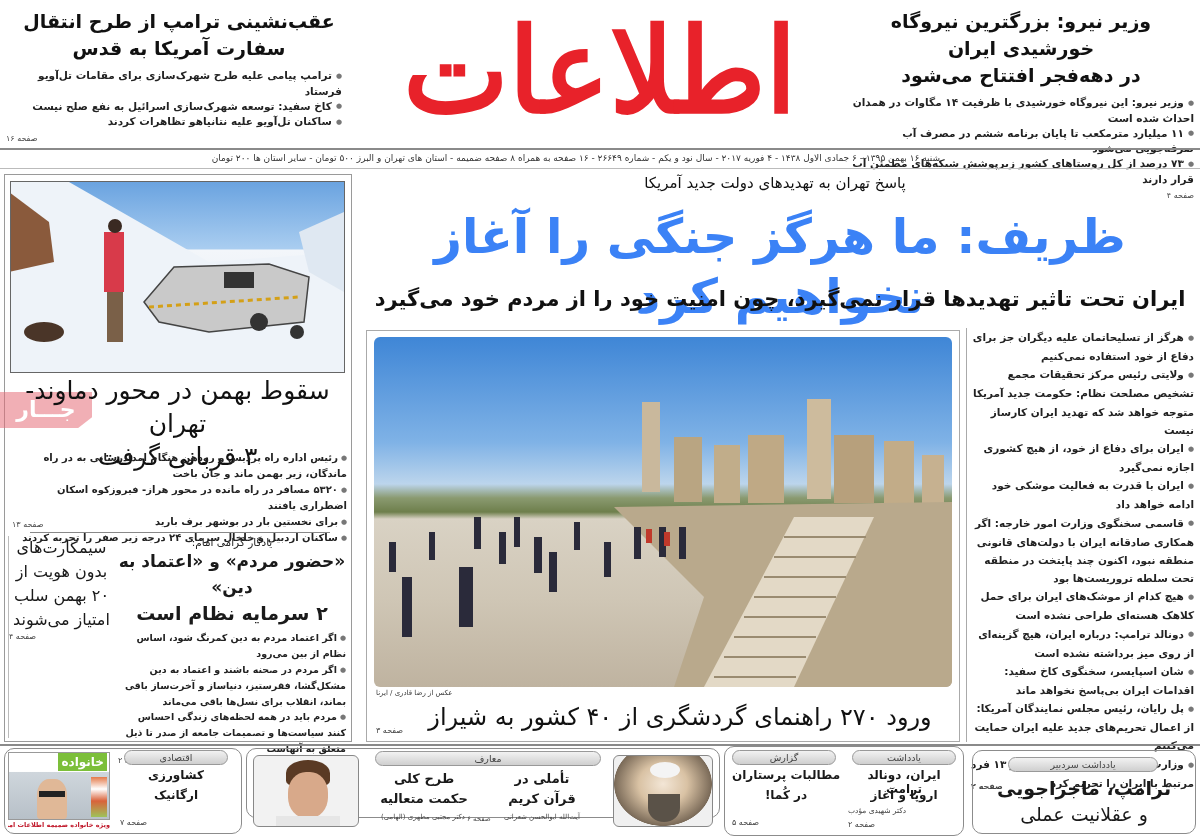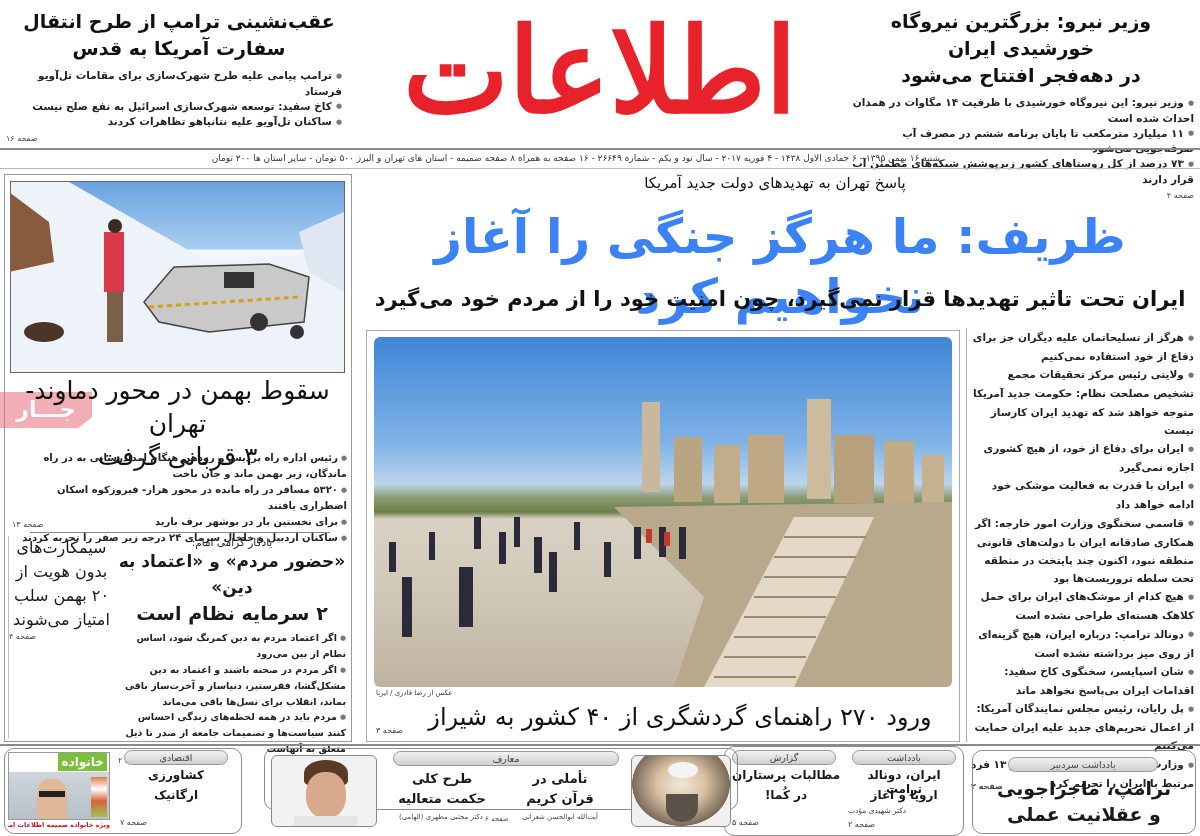--- a/index.html
+++ b/index.html
@@ -203,39 +203,39 @@
   <div style="font-size:16px; line-height:24px; text-align:center;">۲۰ بهمن سلب</div>
   <div style="font-size:16px; line-height:24px; text-align:center;">امتیاز می‌شوند</div>
   <div class="pageref" style="text-align:left;">صفحه ۴</div>
 </div>
 
 <div class="rule" style="left:0; top:744px; width:1200px; height:2px;"></div>
 
 <div class="rbox" style="left:972px; top:750px; width:224px; height:84px;">
   <div class="tag-label" style="left:35px; top:6px; width:150px;">یادداشت سردبیر</div>
   <div style="position:absolute; top:24px; width:100%; text-align:center; font-weight:bold; font-size:19px; line-height:26px;">ترامپ، ماجراجویی</div>
-  <div style="position:absolute; top:50px; width:100%; text-align:center; font-weight:bold; font-size:19px; line-height:26px;">و عقلانیت عملی</div>
+  <div style="position:absolute; top:50px; width:100%; text-align:center; font-weight:normal; font-size:19px; line-height:26px;">و عقلانیت عملی</div>
 </div>
 
 <div class="rbox" style="left:724px; top:746px; width:240px; height:90px;"></div>
 <div class="abs" style="left:848px; top:750px; width:112px; height:84px;">
   <div class="tag-label" style="left:4px; top:0; width:104px;">یادداشت</div>
   <div style="position:absolute; top:18px; width:100%; text-align:center; font-weight:bold; font-size:12px;">ایران، دونالد ترامپ</div>
   <div style="position:absolute; top:38px; width:100%; text-align:center; font-weight:bold; font-size:12px;">اروپا و آغاز</div>
   <div style="position:absolute; top:56px; left:0; font-size:7.5px; color:#444;">دکتر شهیدی مؤدب</div>
   <div class="pageref" style="position:absolute; top:70px; left:0;">صفحه ۲</div>
 </div>
 <div class="abs" style="left:728px; top:750px; width:116px; height:84px;">
   <div class="tag-label" style="left:4px; top:0; width:104px;">گزارش</div>
   <div style="position:absolute; top:18px; width:100%; text-align:center; font-weight:bold; font-size:12px;">مطالبات پرستاران</div>
   <div style="position:absolute; top:38px; width:100%; text-align:center; font-weight:bold; font-size:12px;">در کُما!</div>
   <div class="pageref" style="position:absolute; top:68px; left:4px;">صفحه ۵</div>
 </div>
 
-<div class="rbox" style="left:264px; top:748px; width:474px; height:62px;">
+<div class="rbox" style="left:246px; top:748px; width:474px; height:70px;">
   <div style="position:absolute; right:6px; top:6px; width:100px; height:72px; border:1px solid #888; border-radius:6px; background:radial-gradient(ellipse at 50% 40%, #f3e6d6 0%, #d9c2a4 35%, #7a6a58 70%, #f0f0f0 71%); overflow:hidden;">
     <div style="position:absolute; left:36px; top:6px; width:30px; height:16px; background:#f4f4f4; border-radius:50%;"></div>
     <div style="position:absolute; left:34px; top:38px; width:32px; height:28px; background:#5a5248; border-radius:0 0 50% 50%;"></div>
   </div>
   <div style="position:absolute; left:6px; top:6px; width:106px; height:72px; border:1px solid #888; border-radius:6px; background:#f2f2f2; overflow:hidden;">
     <div style="position:absolute; left:32px; top:4px; width:44px; height:26px; background:#5a3a24; border-radius:50% 50% 20% 20%;"></div>
     <div style="position:absolute; left:34px; top:16px; width:40px; height:46px; background:#d8a98a; border-radius:45%;"></div>
     <div style="position:absolute; left:22px; top:60px; width:64px; height:14px; background:#e6e6e6;"></div>
   </div>
   <div class="tag-label" style="left:128px; top:2px; width:226px;">معارف</div>

